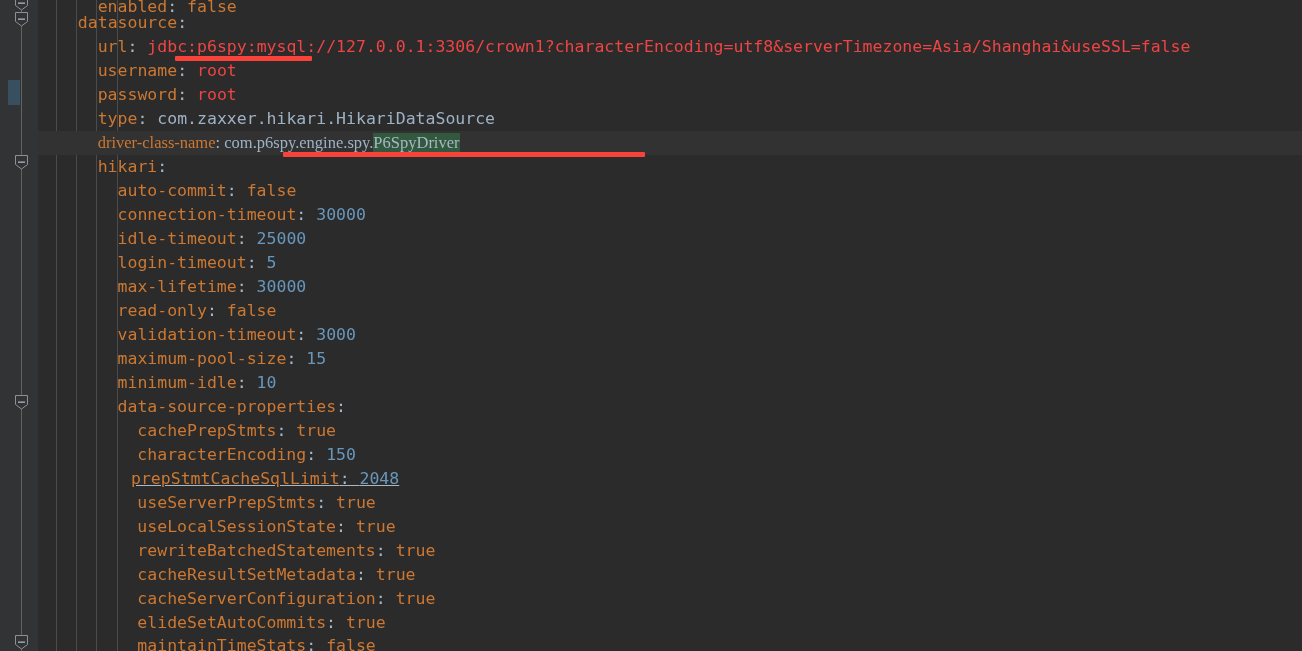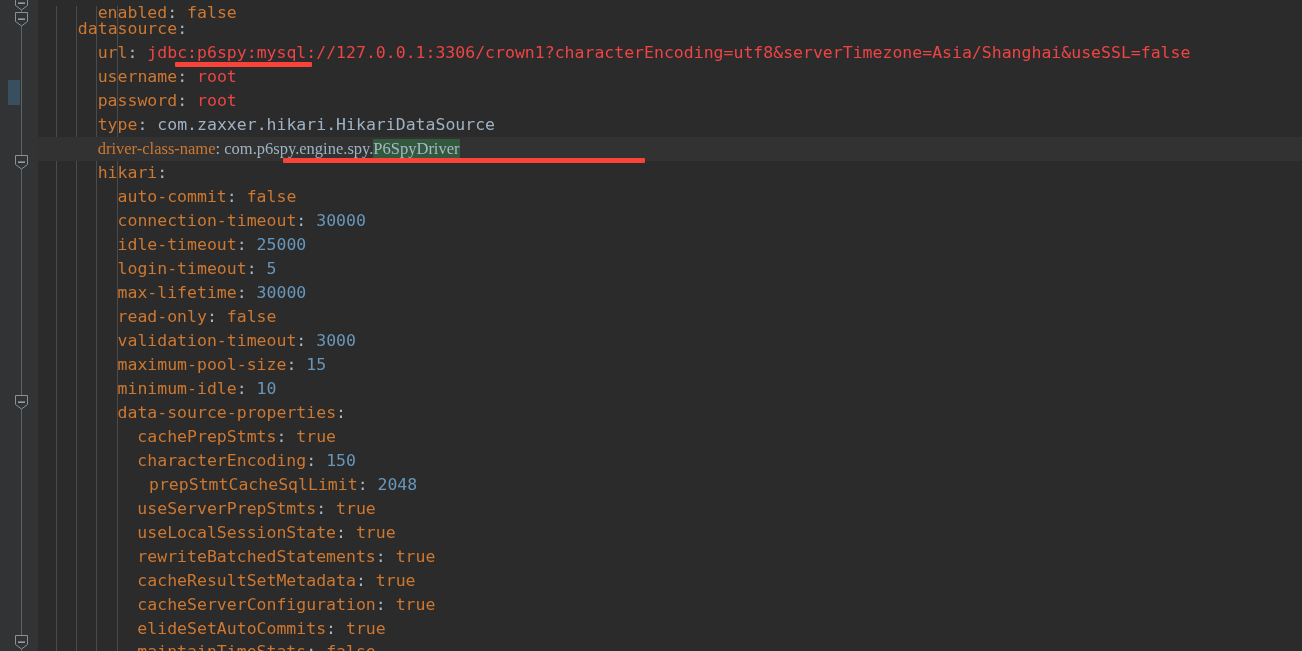--- a/index.html
+++ b/index.html
@@ -54,21 +54,20 @@
     z-index: 3;
   }
 
   
   #code-surface {
     position: absolute;
     left: 38px; top: 0;
     width: 1264px;
     height: 577px;
     background: #2b2b2b;
-    margin-top: 6px;
   }
 
   
   .indent-guide {
     position: absolute;
     top: 0;
     width: 1px;
     height: 651px;
     background: #4b4b4b;
     z-index: 1;
@@ -145,21 +144,21 @@
         <div class="code-line" style="top: 227px; left: 79.52px;"><span class="tok-key">idle-timeout</span><span class="tok-punct">: </span><span class="tok-num">25000</span></div>
         <div class="code-line" style="top: 251px; left: 79.52px;"><span class="tok-key">login-timeout</span><span class="tok-punct">: </span><span class="tok-num">5</span></div>
         <div class="code-line" style="top: 275px; left: 79.52px;"><span class="tok-key">max-lifetime</span><span class="tok-punct">: </span><span class="tok-num">30000</span></div>
         <div class="code-line" style="top: 299px; left: 79.52px;"><span class="tok-key">read-only</span><span class="tok-punct">: </span><span class="tok-bool">false</span></div>
         <div class="code-line" style="top: 323px; left: 79.52px;"><span class="tok-key">validation-timeout</span><span class="tok-punct">: </span><span class="tok-num">3000</span></div>
         <div class="code-line" style="top: 347px; left: 79.52px;"><span class="tok-key">maximum-pool-size</span><span class="tok-punct">: </span><span class="tok-num">15</span></div>
         <div class="code-line" style="top: 371px; left: 79.52px;"><span class="tok-key">minimum-idle</span><span class="tok-punct">: </span><span class="tok-num">10</span></div>
         <div class="code-line" style="top: 395px; left: 79.52px;"><span class="tok-key">data-source-properties</span><span class="tok-punct">:</span></div>
         <div class="code-line" style="top: 419px; left: 99.36px;"><span class="tok-key">cachePrepStmts</span><span class="tok-punct">: </span><span class="tok-bool">true</span></div>
         <div class="code-line" style="top: 443px; left: 99.36px;"><span class="tok-key">characterEncoding</span><span class="tok-punct">: </span><span class="tok-num">150</span></div>
-        <div class="code-line" style="top: 467px; left: 111px;"><span class="tok-key">prepStmtCacheSqlLimit</span><span class="tok-punct">: </span><span class="tok-num">2048</span></div>
+        <div class="code-line" style="top: 467px; left: 93px; text-decoration: underline;"><span class="tok-key">prepStmtCacheSqlLimit</span><span class="tok-punct">: </span><span class="tok-num">2048</span></div>
         <div class="code-line" style="top: 491px; left: 99.36px;"><span class="tok-key">useServerPrepStmts</span><span class="tok-punct">: </span><span class="tok-bool">true</span></div>
         <div class="code-line" style="top: 515px; left: 99.36px;"><span class="tok-key">useLocalSessionState</span><span class="tok-punct">: </span><span class="tok-bool">true</span></div>
         <div class="code-line" style="top: 539px; left: 99.36px;"><span class="tok-key">rewriteBatchedStatements</span><span class="tok-punct">: </span><span class="tok-bool">true</span></div>
         <div class="code-line" style="top: 563px; left: 99.36px;"><span class="tok-key">cacheResultSetMetadata</span><span class="tok-punct">: </span><span class="tok-bool">true</span></div>
         <div class="code-line" style="top: 587px; left: 99.36px;"><span class="tok-key">cacheServerConfiguration</span><span class="tok-punct">: </span><span class="tok-bool">true</span></div>
         <div class="code-line" style="top: 611px; left: 99.36px;"><span class="tok-key">elideSetAutoCommits</span><span class="tok-punct">: </span><span class="tok-bool">true</span></div>
         <div class="code-line" style="top: 634px; left: 99.36px;"><span class="tok-key">maintainTimeStats</span><span class="tok-punct">: </span><span class="tok-bool">false</span></div>
       </div>
     <div id="underlines-layer">
         <div class="red-underline" style="left: 137px; top: 56px; width: 137px;"></div>

